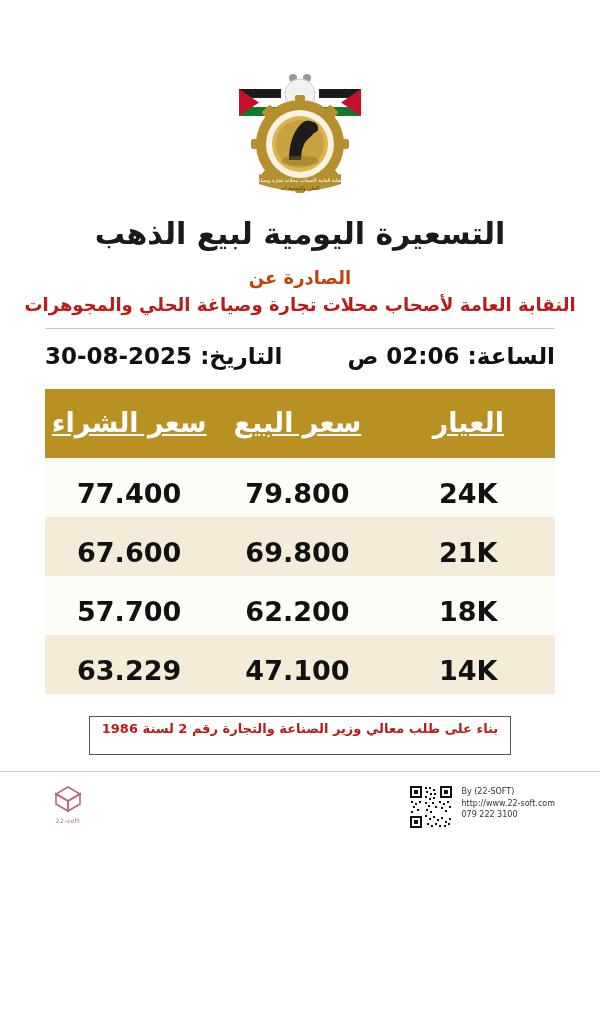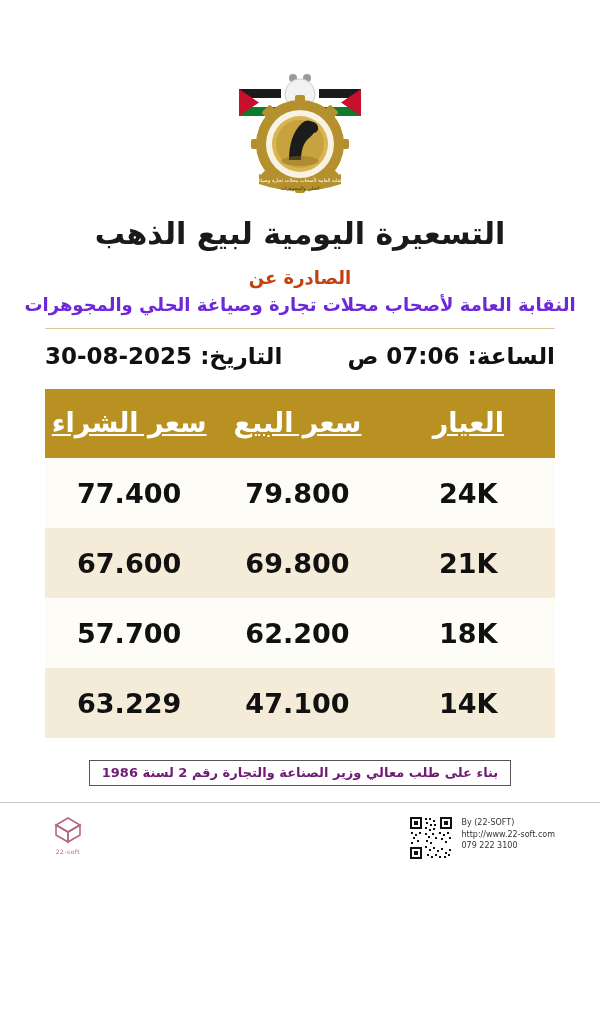--- a/index.html
+++ b/index.html
@@ -49,21 +49,21 @@
     font-size: 18px;
     font-weight: bold;
     color: #c2410c;
     text-align: center;
     direction: rtl;
   }
   .subtitle-2 {
     margin-top: 6px;
     font-size: 18px;
     font-weight: bold;
-    color: #6d28d9;
+    color: #b91c1c;
     text-align: right;
     direction: rtl;
   }
   .subtitle-3 {
     margin-top: 7px;
     font-size: 21px;
     font-weight: bold;
     color: #1a1a1a;
     text-align: center;
     direction: rtl;
@@ -112,43 +112,43 @@
     padding: 18px 0 20px 0;
     text-align: center;
     border: none;
     text-decoration: underline;
   }
   .table td {
     font-size: 27px;
     font-weight: bold;
     color: #111111;
     text-align: center;
-    padding: 20px 0 19px 0;
+    padding: 20px 0 8px 0;
     border: none;
   }
   .row-odd td { background: #fdfcf7; }
   .row-even td { background: #f4ecd8; }
 
   .col-karat { width: 34%; }
   .col-sell  { width: 33%; }
   .col-buy   { width: 33%; }
 
   
   .footnote-wrap {
     margin-top: 22px;
     width: 510px;
     display: flex;
     justify-content: center;
   }
   .footnote {
     font-size: 13px;
     font-weight: bold;
-    color: #701a75;
+    color: #b91c1c;
     border: 1px solid #555;
-    padding: 4px 12px 5px 12px;
+    padding: 4px 12px 18px 12px;
     direction: rtl;
     text-align: center;
   }
 
   .bottom-rule {
     margin-top: 16px;
     width: 600px;
     height: 1px;
     background: #c9c9c9;
   }
@@ -259,21 +259,21 @@
 
   <div class="divider"></div>
 
   <div class="date-row">
     <div class="date-block">
       <span>التاريخ:</span>
       <span class="num">30-08-2025</span>
     </div>
     <div class="time-block">
       <span>الساعة:</span>
-      <span class="num">07:06 ص</span>
+      <span class="num">02:06 ص</span>
     </div>
   </div>
 
   <table class="table">
     <thead>
       <tr>
         <th class="col-karat">العيار</th>
         <th class="col-sell">سعر البيع</th>
         <th class="col-buy">سعر الشراء</th>
       </tr>

